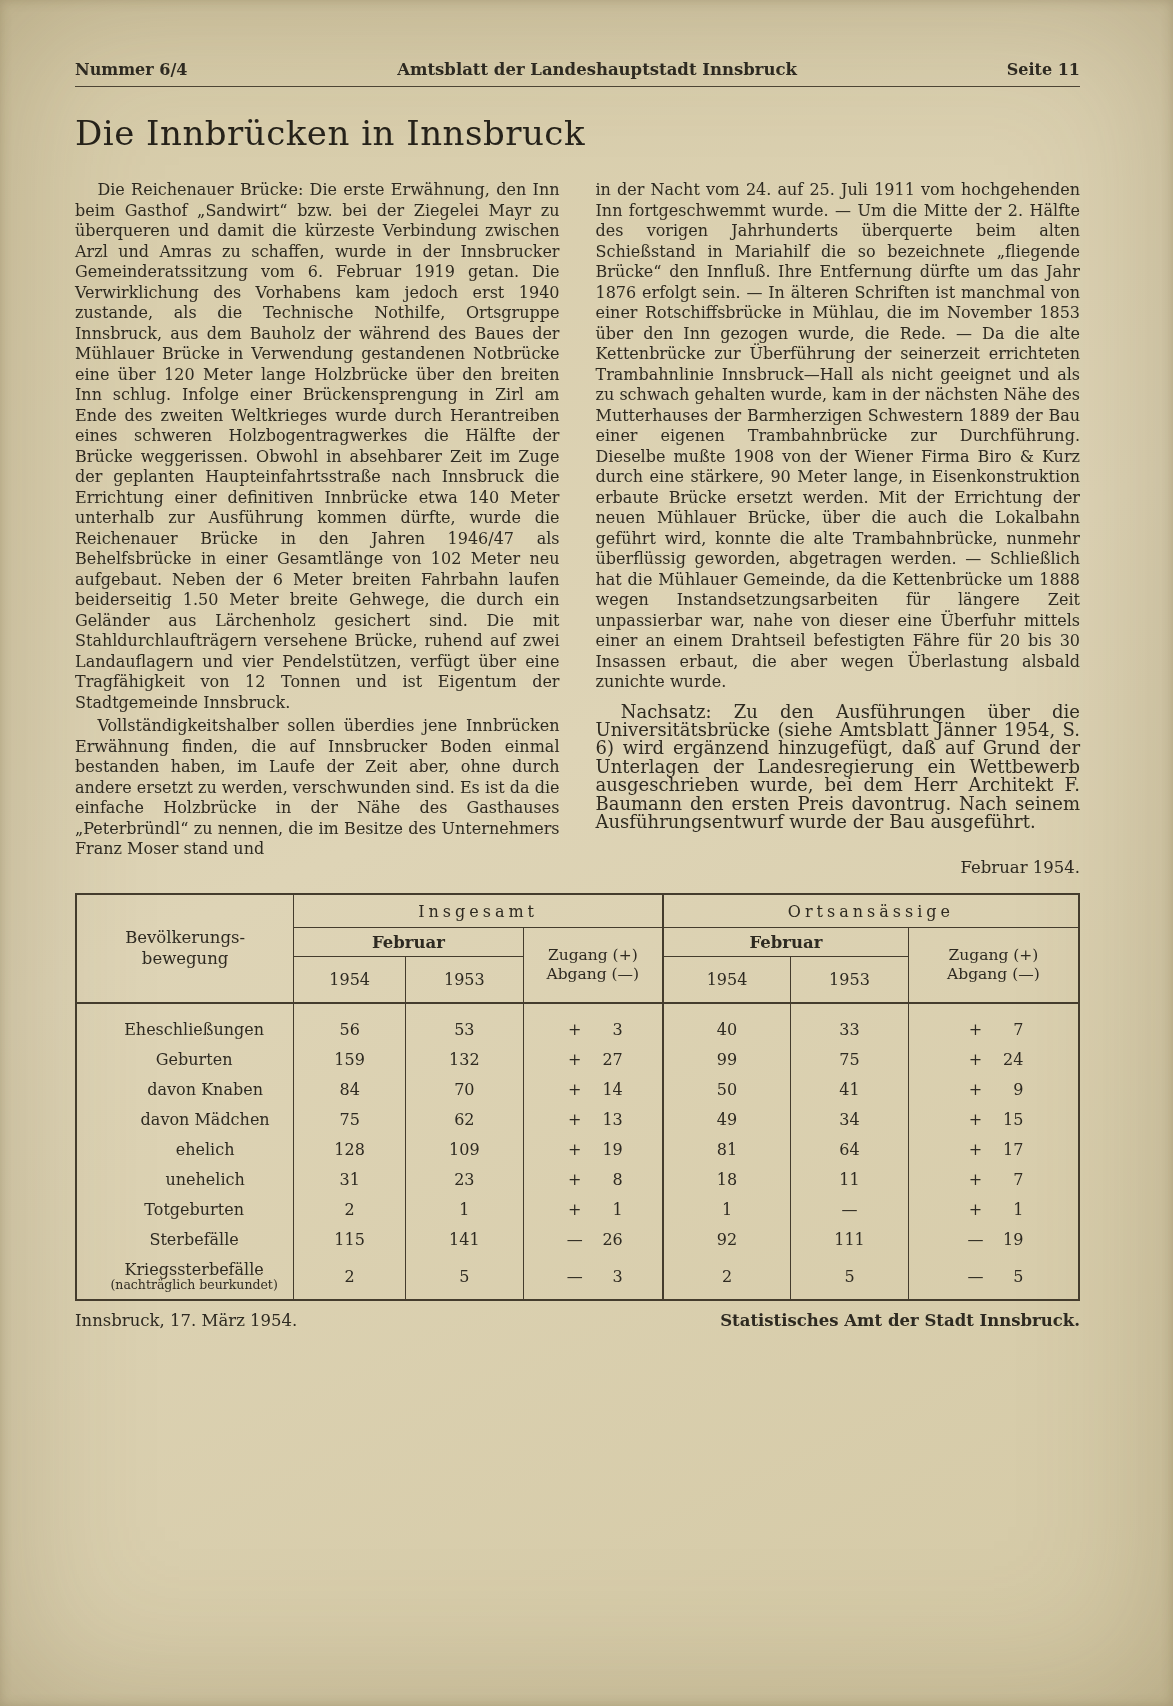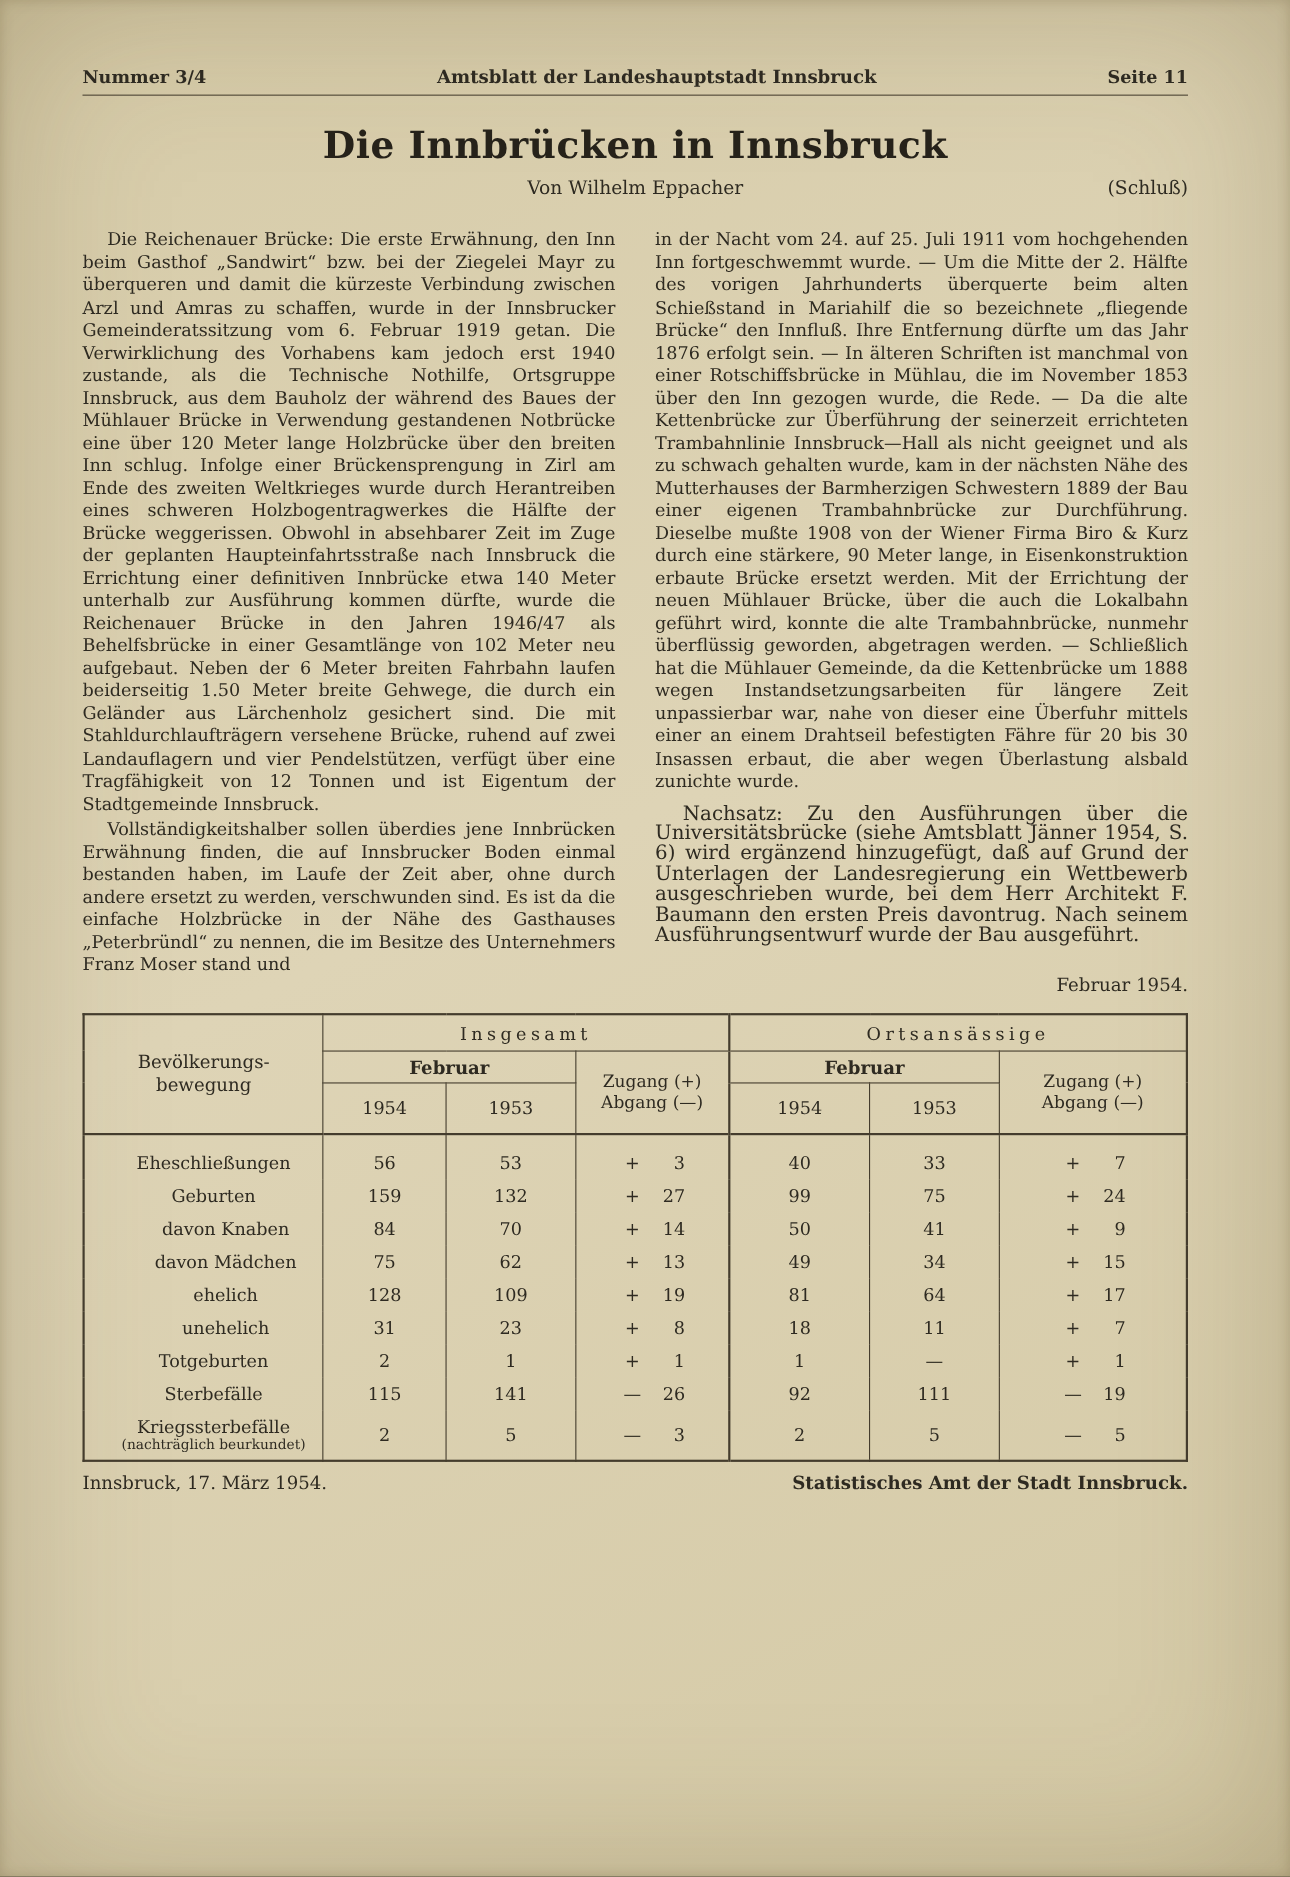--- a/index.html
+++ b/index.html
@@ -14,21 +14,21 @@
     color:#2e2a21;
   }
   .inner{position:absolute;left:75px;top:60px;width:1005px;}
 
   
   .masthead{display:flex;justify-content:space-between;align-items:baseline;font-weight:bold;font-size:16px;}
   .masthead .mid{font-size:16.5px;}
   .rule{border:none;border-top:1.5px solid #4c4434;margin:7px 0 0 0;}
 
   
-  h1.title{font-size:34px;font-weight:bold;text-align:center;margin:26px 0 8px 0;letter-spacing:.5px;color:#26221a;}
+  h1.title{font-size:34px;font-weight:normal;margin:26px 0 8px 0;letter-spacing:.5px;color:#26221a;}
   .byline-row{position:relative;text-align:center;font-size:17px;margin-bottom:22px;}
   .byline-row .schluss{position:absolute;right:0;top:0;}
 
   
   .columns{display:flex;gap:36px;margin-top:27px;}
   .col{flex:1;font-size:16px;line-height:20.5px;text-align:justify;hyphens:auto;}
   .col p{margin:0 0 3px 0;}
   .col p.indent{text-indent:1.4em;}
   .col p.nachsatz{font-size:18px;line-height:18.4px;margin-top:10px;}
 
@@ -61,31 +61,27 @@
   .table-footer{display:flex;justify-content:space-between;margin-top:10px;font-size:16.5px;}
   .table-footer .office{font-weight:bold;}
 </style>
 </head>
 <body>
 
 <div class="scan">
   <div class="inner">
 
     <header class="masthead">
-      <span>Nummer 3/4</span>
+      <span>Nummer 6/4</span>
       <span class="mid">Amtsblatt der Landeshauptstadt Innsbruck</span>
       <span>Seite 11</span>
     </header>
     <hr class="rule">
 
     <h1 class="title">Die Innbrücken in Innsbruck</h1>
-    <div class="byline-row">
-      <span>Von Wilhelm Eppacher</span>
-      <span class="schluss">(Schluß)</span>
-    </div>
 
     <div class="columns">
       <div class="col">
         <p class="indent">Die Reichenauer Brücke: Die erste Erwähnung, den Inn beim Gasthof „Sandwirt“ bzw. bei der Ziegelei Mayr zu überqueren und damit die kürzeste Verbindung zwischen Arzl und Amras zu schaffen, wurde in der Innsbrucker Gemeinderatssitzung vom 6. Februar 1919 getan. Die Verwirklichung des Vorhabens kam jedoch erst 1940 zustande, als die Technische Nothilfe, Ortsgruppe Innsbruck, aus dem Bauholz der während des Baues der Mühlauer Brücke in Verwendung gestandenen Notbrücke eine über 120 Meter lange Holzbrücke über den breiten Inn schlug. Infolge einer Brückensprengung in Zirl am Ende des zweiten Weltkrieges wurde durch Herantreiben eines schweren Holzbogentragwerkes die Hälfte der Brücke weggerissen. Obwohl in absehbarer Zeit im Zuge der geplanten Haupteinfahrtsstraße nach Innsbruck die Errichtung einer definitiven Innbrücke etwa 140 Meter unterhalb zur Ausführung kommen dürfte, wurde die Reichenauer Brücke in den Jahren 1946/47 als Behelfsbrücke in einer Gesamtlänge von 102 Meter neu aufgebaut. Neben der 6 Meter breiten Fahrbahn laufen beiderseitig 1.50 Meter breite Gehwege, die durch ein Geländer aus Lärchenholz gesichert sind. Die mit Stahldurchlaufträgern versehene Brücke, ruhend auf zwei Landauflagern und vier Pendelstützen, verfügt über eine Tragfähigkeit von 12 Tonnen und ist Eigentum der Stadtgemeinde Innsbruck.</p>
         <p class="indent">Vollständigkeitshalber sollen überdies jene Innbrücken Erwähnung finden, die auf Innsbrucker Boden einmal bestanden haben, im Laufe der Zeit aber, ohne durch andere ersetzt zu werden, verschwunden sind. Es ist da die einfache Holzbrücke in der Nähe des Gasthauses „Peterbründl“ zu nennen, die im Besitze des Unternehmers Franz Moser stand und</p>
       </div>
       <div class="col">
         <p>in der Nacht vom 24. auf 25. Juli 1911 vom hochgehenden Inn fortgeschwemmt wurde. — Um die Mitte der 2. Hälfte des vorigen Jahrhunderts überquerte beim alten Schießstand in Mariahilf die so bezeichnete „fliegende Brücke“ den Innfluß. Ihre Entfernung dürfte um das Jahr 1876 erfolgt sein. — In älteren Schriften ist manchmal von einer Rotschiffsbrücke in Mühlau, die im November 1853 über den Inn gezogen wurde, die Rede. — Da die alte Kettenbrücke zur Überführung der seinerzeit errichteten Trambahnlinie Innsbruck—Hall als nicht geeignet und als zu schwach gehalten wurde, kam in der nächsten Nähe des Mutterhauses der Barmherzigen Schwestern 1889 der Bau einer eigenen Trambahnbrücke zur Durchführung. Dieselbe mußte 1908 von der Wiener Firma Biro &amp; Kurz durch eine stärkere, 90 Meter lange, in Eisenkonstruktion erbaute Brücke ersetzt werden. Mit der Errichtung der neuen Mühlauer Brücke, über die auch die Lokalbahn geführt wird, konnte die alte Trambahnbrücke, nunmehr überflüssig geworden, abgetragen werden. — Schließlich hat die Mühlauer Gemeinde, da die Kettenbrücke um 1888 wegen Instandsetzungsarbeiten für längere Zeit unpassierbar war, nahe von dieser eine Überfuhr mittels einer an einem Drahtseil befestigten Fähre für 20 bis 30 Insassen erbaut, die aber wegen Überlastung alsbald zunichte wurde.</p>
         <p class="nachsatz indent">Nachsatz: Zu den Ausführungen über die Universitätsbrücke (siehe Amtsblatt Jänner 1954, S. 6) wird ergänzend hinzugefügt, daß auf Grund der Unterlagen der Landesregierung ein Wettbewerb ausgeschrieben wurde, bei dem Herr Architekt F. Baumann den ersten Preis davontrug. Nach seinem Ausführungsentwurf wurde der Bau ausgeführt.</p>
       </div>

